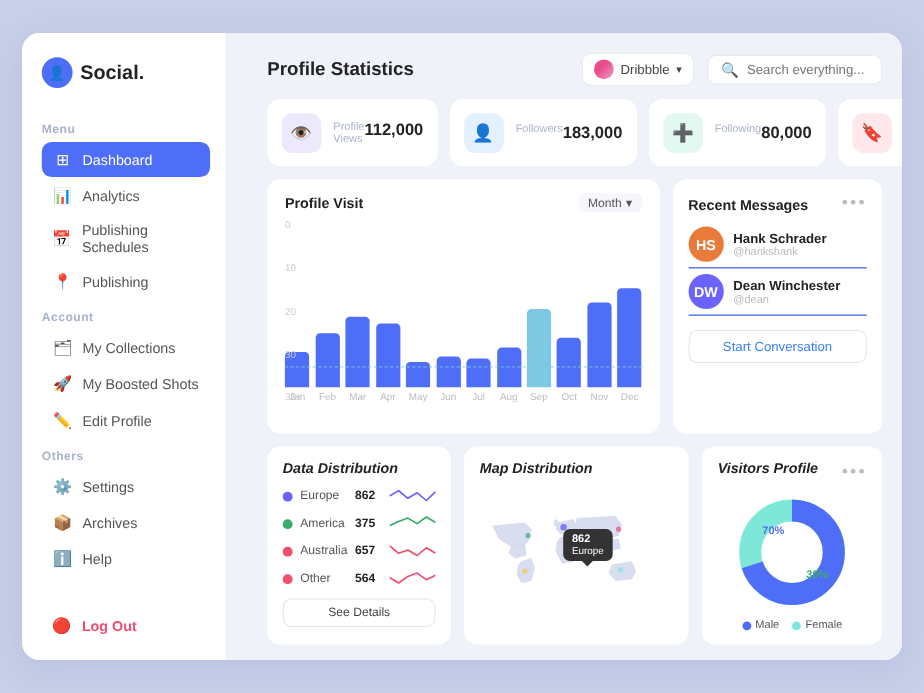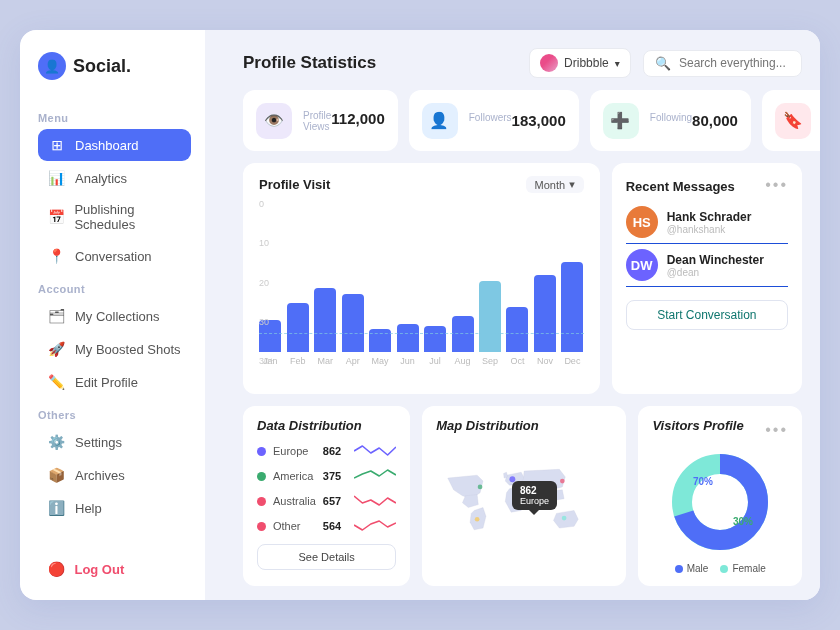--- a/index.html
+++ b/index.html
@@ -309,21 +309,21 @@
     .msg-name { font-size: 12px; font-weight: 600; color: #222; }
     .msg-handle { font-size: 10px; color: #bbb; }
     .start-conv-btn {
       margin-top: 6px;
       background: #fff;
       border: 1.5px solid #e0e4f0;
       border-radius: 8px;
       padding: 7px 0;
       text-align: center;
       font-size: 12px;
-      color: #0f766e;
+      color: #3b82f6;
       cursor: pointer;
       font-weight: 500;
     }
     
     .bottom-row {
       display: flex;
       gap: 12px;
     }
     
     .data-dist-card {
@@ -452,21 +452,21 @@
     <div class="sidebar-item">
       <span class="s-icon">📊</span>
       <span>Analytics</span>
     </div>
     <div class="sidebar-item">
       <span class="s-icon">📅</span>
       <span>Publishing Schedules</span>
     </div>
     <div class="sidebar-item">
       <span class="s-icon">📍</span>
-      <span>Conversation</span>
+      <span>Publishing</span>
     </div>
     <div class="sidebar-section-label">Account</div>
     <div class="sidebar-item">
       <span class="s-icon">🗂</span>
       <span>My Collections</span>
     </div>
     <div class="sidebar-item">
       <span class="s-icon">🚀</span>
       <span>My Boosted Shots</span>
     </div>

